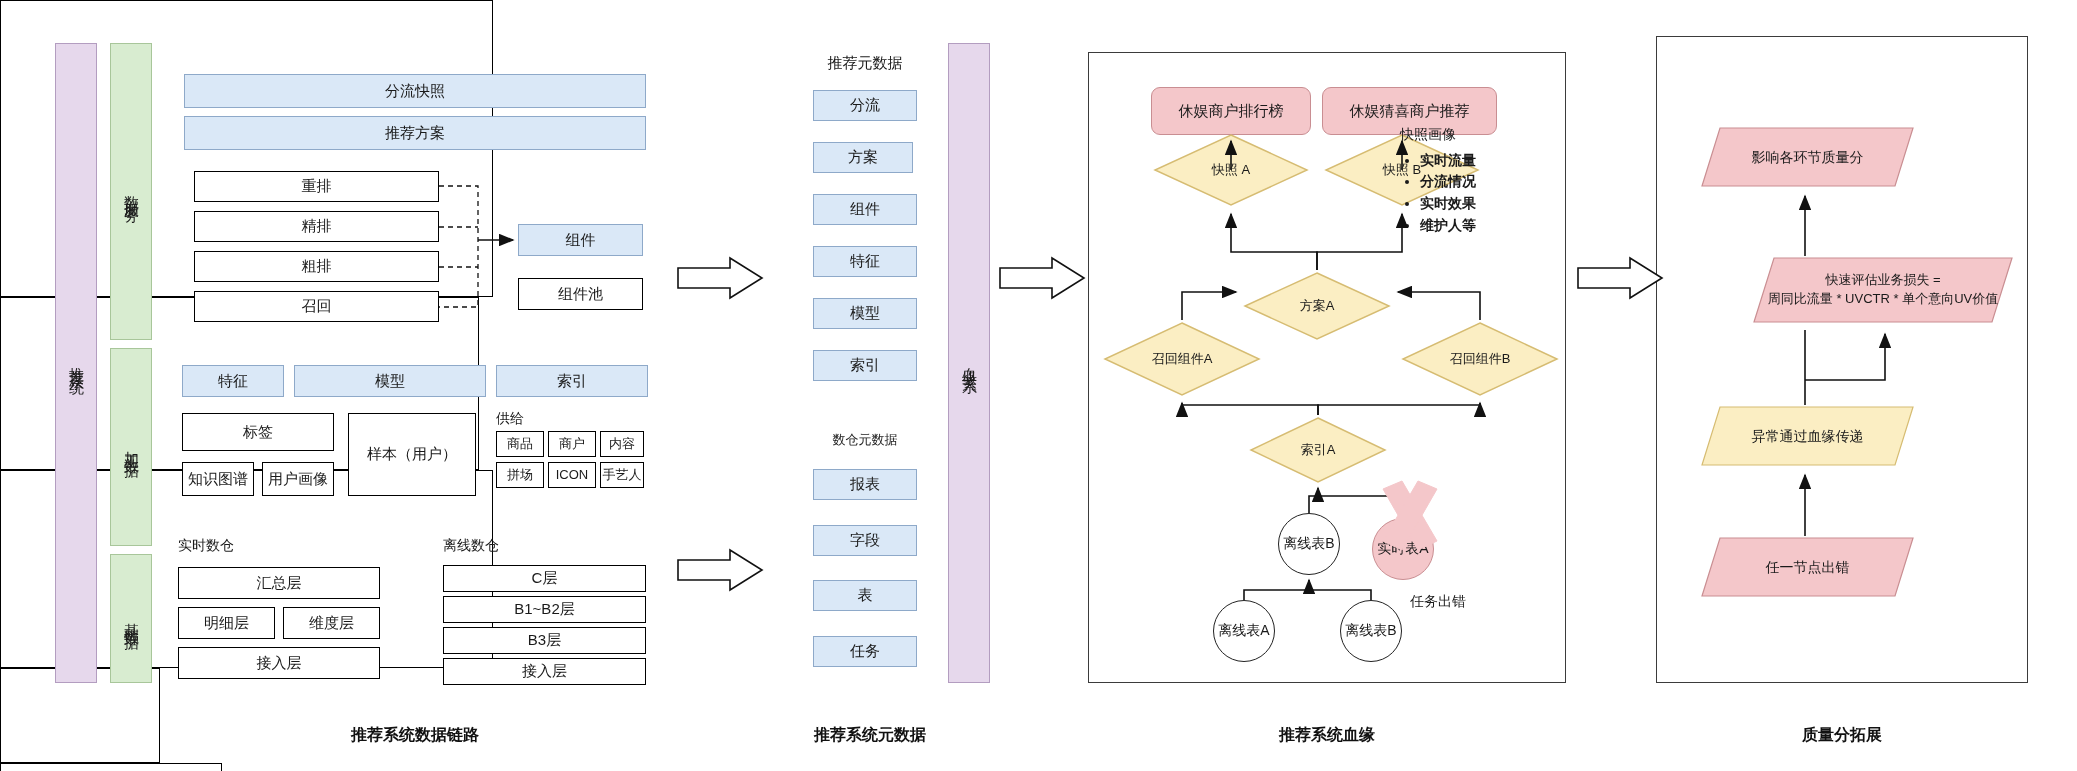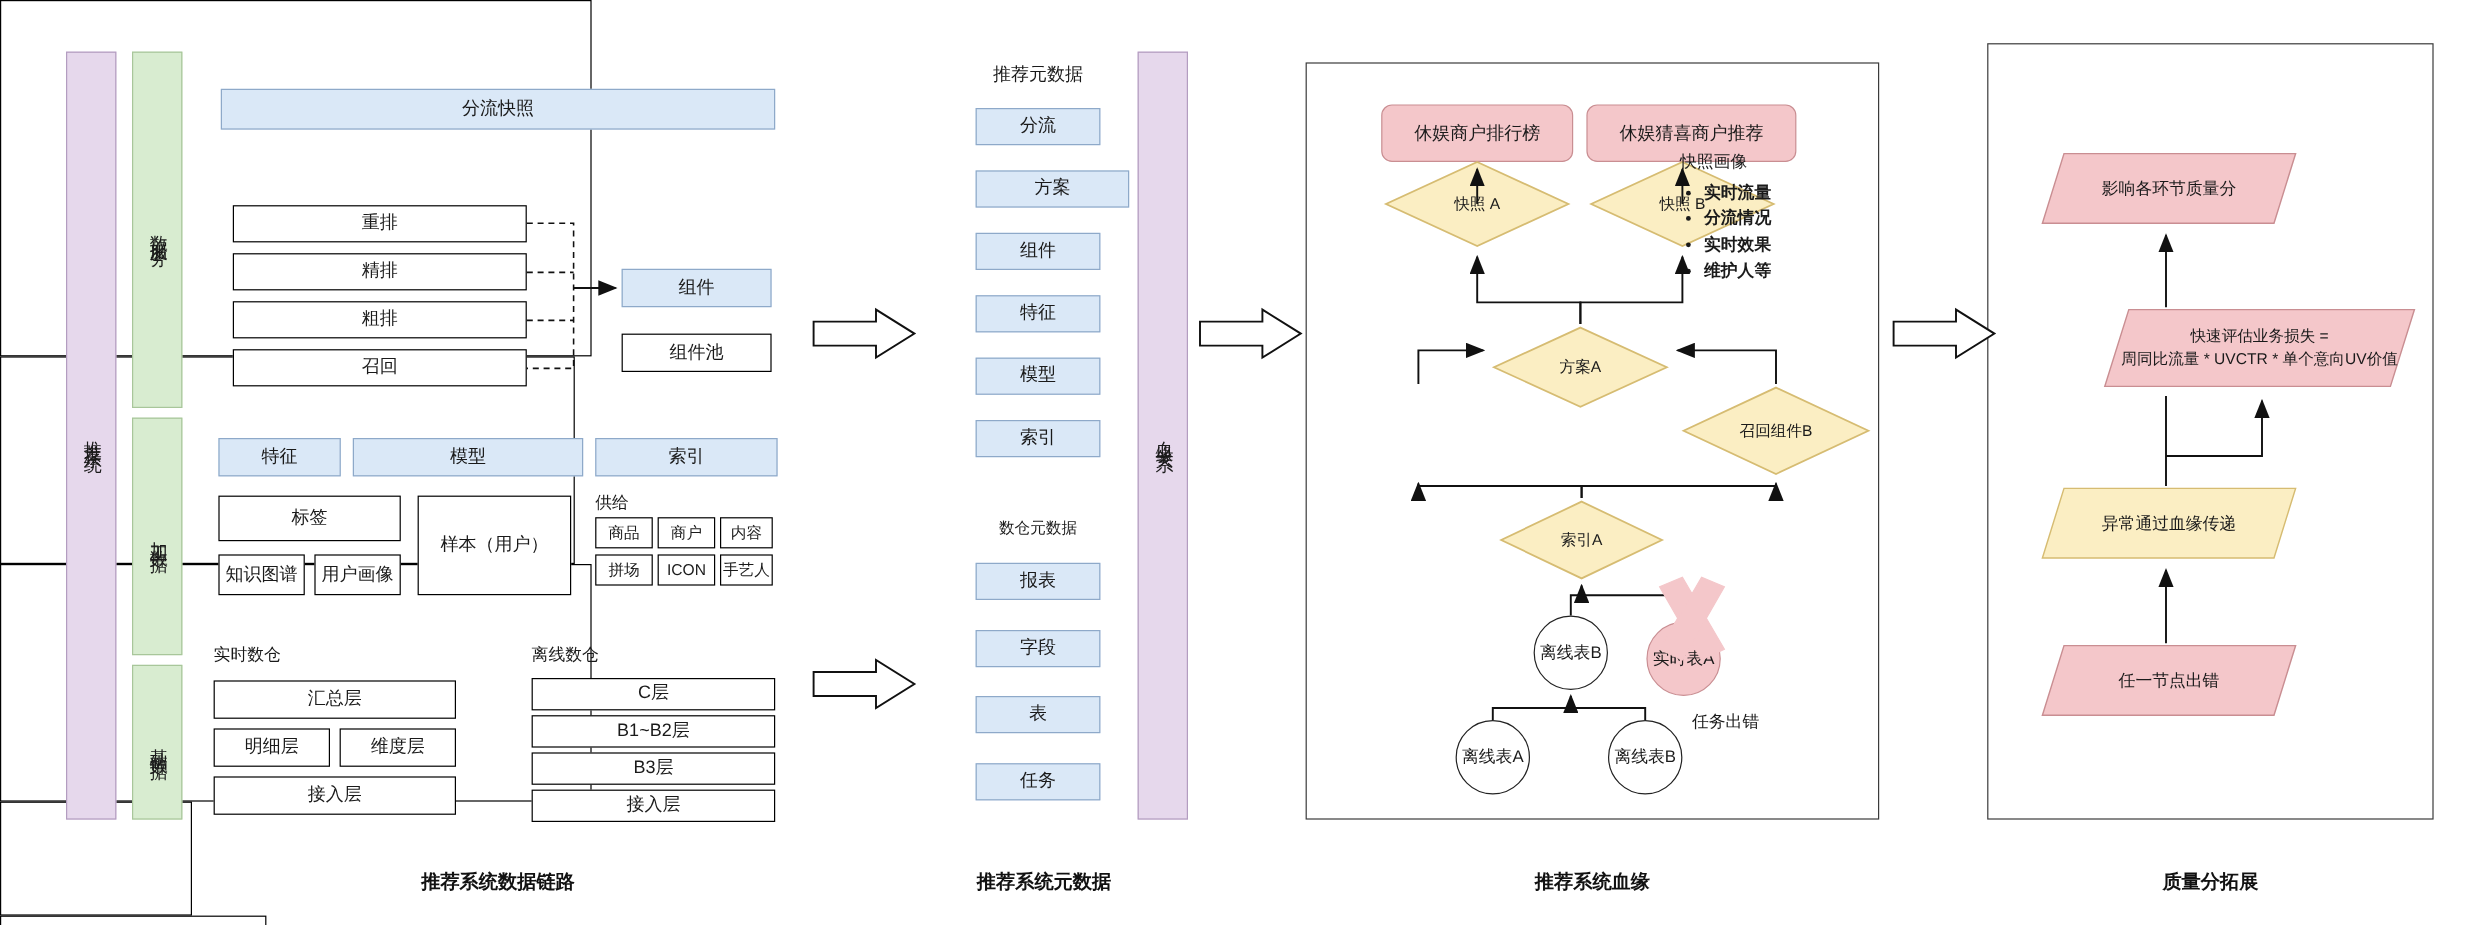--- a/index.html
+++ b/index.html
@@ -106,20 +106,21 @@
   <div class="box green-band" style="left:110px; top:348px; width:42px; height:198px;">
     <span class="vtext">加工数据</span>
   </div>
   <div class="box green-band" style="left:110px; top:554px; width:42px; height:129px;">
     <span class="vtext">基础数据</span>
   </div>
 
   <div class="frame" style="left:168px; top:43px; width:493px; height:297px;"></div>
 
   <div class="box blue" style="left:184px; top:74px; width:462px; height:34px;">分流快照</div>
+  <div class="box blue" style="left:184px; top:116px; width:462px; height:34px;">推荐方案</div>
 
   <div class="frame" style="left:175px; top:158px; width:479px; height:173px;"></div>
 
   <div class="box plain" style="left:194px; top:171px; width:245px; height:31px;">重排</div>
   <div class="box plain" style="left:194px; top:211px; width:245px; height:31px;">精排</div>
   <div class="box plain" style="left:194px; top:251px; width:245px; height:31px;">粗排</div>
   <div class="box plain" style="left:194px; top:291px; width:245px; height:31px;">召回</div>
 
   <div class="box blue" style="left:518px; top:224px; width:125px; height:32px;">组件</div>
   <div class="box plain" style="left:518px; top:278px; width:125px; height:32px;">组件池</div>
@@ -153,21 +154,21 @@
   <div class="box plain" style="left:178px; top:647px; width:202px; height:32px;">接入层</div>
 
   <div class="label-tl" style="left:443px; top:537px;">离线数仓</div>
   <div class="box plain" style="left:443px; top:565px; width:203px; height:27px;">C层</div>
   <div class="box plain" style="left:443px; top:596px; width:203px; height:27px;">B1~B2层</div>
   <div class="box plain" style="left:443px; top:627px; width:203px; height:27px;">B3层</div>
   <div class="box plain" style="left:443px; top:658px; width:203px; height:27px;">接入层</div>
 
   <div class="box" style="left:800px; top:50px; width:130px; height:26px; border:none; font-size:15px;">推荐元数据</div>
   <div class="box blue" style="left:813px; top:90px; width:104px; height:31px;">分流</div>
-  <div class="box blue" style="left:813px; top:142px; width:128px; height:31px;">方案</div>
+  <div class="box blue" style="left:813px; top:142px; width:100px; height:31px;">方案</div>
   <div class="box blue" style="left:813px; top:194px; width:104px; height:31px;">组件</div>
   <div class="box blue" style="left:813px; top:246px; width:104px; height:31px;">特征</div>
   <div class="box blue" style="left:813px; top:298px; width:104px; height:31px;">模型</div>
   <div class="box blue" style="left:813px; top:350px; width:104px; height:31px;">索引</div>
 
   <div class="box" style="left:800px; top:427px; width:130px; height:26px; border:none; font-size:13px;">数仓元数据</div>
   <div class="box blue" style="left:813px; top:469px; width:104px; height:31px;">报表</div>
   <div class="box blue" style="left:813px; top:525px; width:104px; height:31px;">字段</div>
   <div class="box blue" style="left:813px; top:580px; width:104px; height:31px;">表</div>
   <div class="box blue" style="left:813px; top:636px; width:104px; height:31px;">任务</div>
@@ -194,20 +195,26 @@
     <div class="dlabel">快照 B</div>
   </div>
 
   <div class="diamond-wrap" style="left:1242px; top:270px; width:150px; height:72px;">
     <svg width="150" height="72" viewBox="0 0 150 72" xmlns="http://www.w3.org/2000/svg">
       <polygon points="75,3 147,36 75,69 3,36" fill="#fbeec3" stroke="#d6bc72" stroke-width="1.5"></polygon>
     </svg>
     <div class="dlabel">方案A</div>
   </div>
 
+  <div class="diamond-wrap" style="left:1102px; top:320px; width:160px; height:78px;">
+    <svg width="160" height="78" viewBox="0 0 160 78" xmlns="http://www.w3.org/2000/svg">
+      <polygon points="80,3 157,39 80,75 3,39" fill="#fbeec3" stroke="#d6bc72" stroke-width="1.5"></polygon>
+    </svg>
+    <div class="dlabel">召回组件A</div>
+  </div>
   <div class="diamond-wrap" style="left:1400px; top:320px; width:160px; height:78px;">
     <svg width="160" height="78" viewBox="0 0 160 78" xmlns="http://www.w3.org/2000/svg">
       <polygon points="80,3 157,39 80,75 3,39" fill="#fbeec3" stroke="#d6bc72" stroke-width="1.5"></polygon>
     </svg>
     <div class="dlabel">召回组件B</div>
   </div>
 
   <div class="diamond-wrap" style="left:1248px; top:415px; width:140px; height:70px;">
     <svg width="140" height="70" viewBox="0 0 140 70" xmlns="http://www.w3.org/2000/svg">
       <polygon points="70,3 137,35 70,67 3,35" fill="#fbeec3" stroke="#d6bc72" stroke-width="1.5"></polygon>

